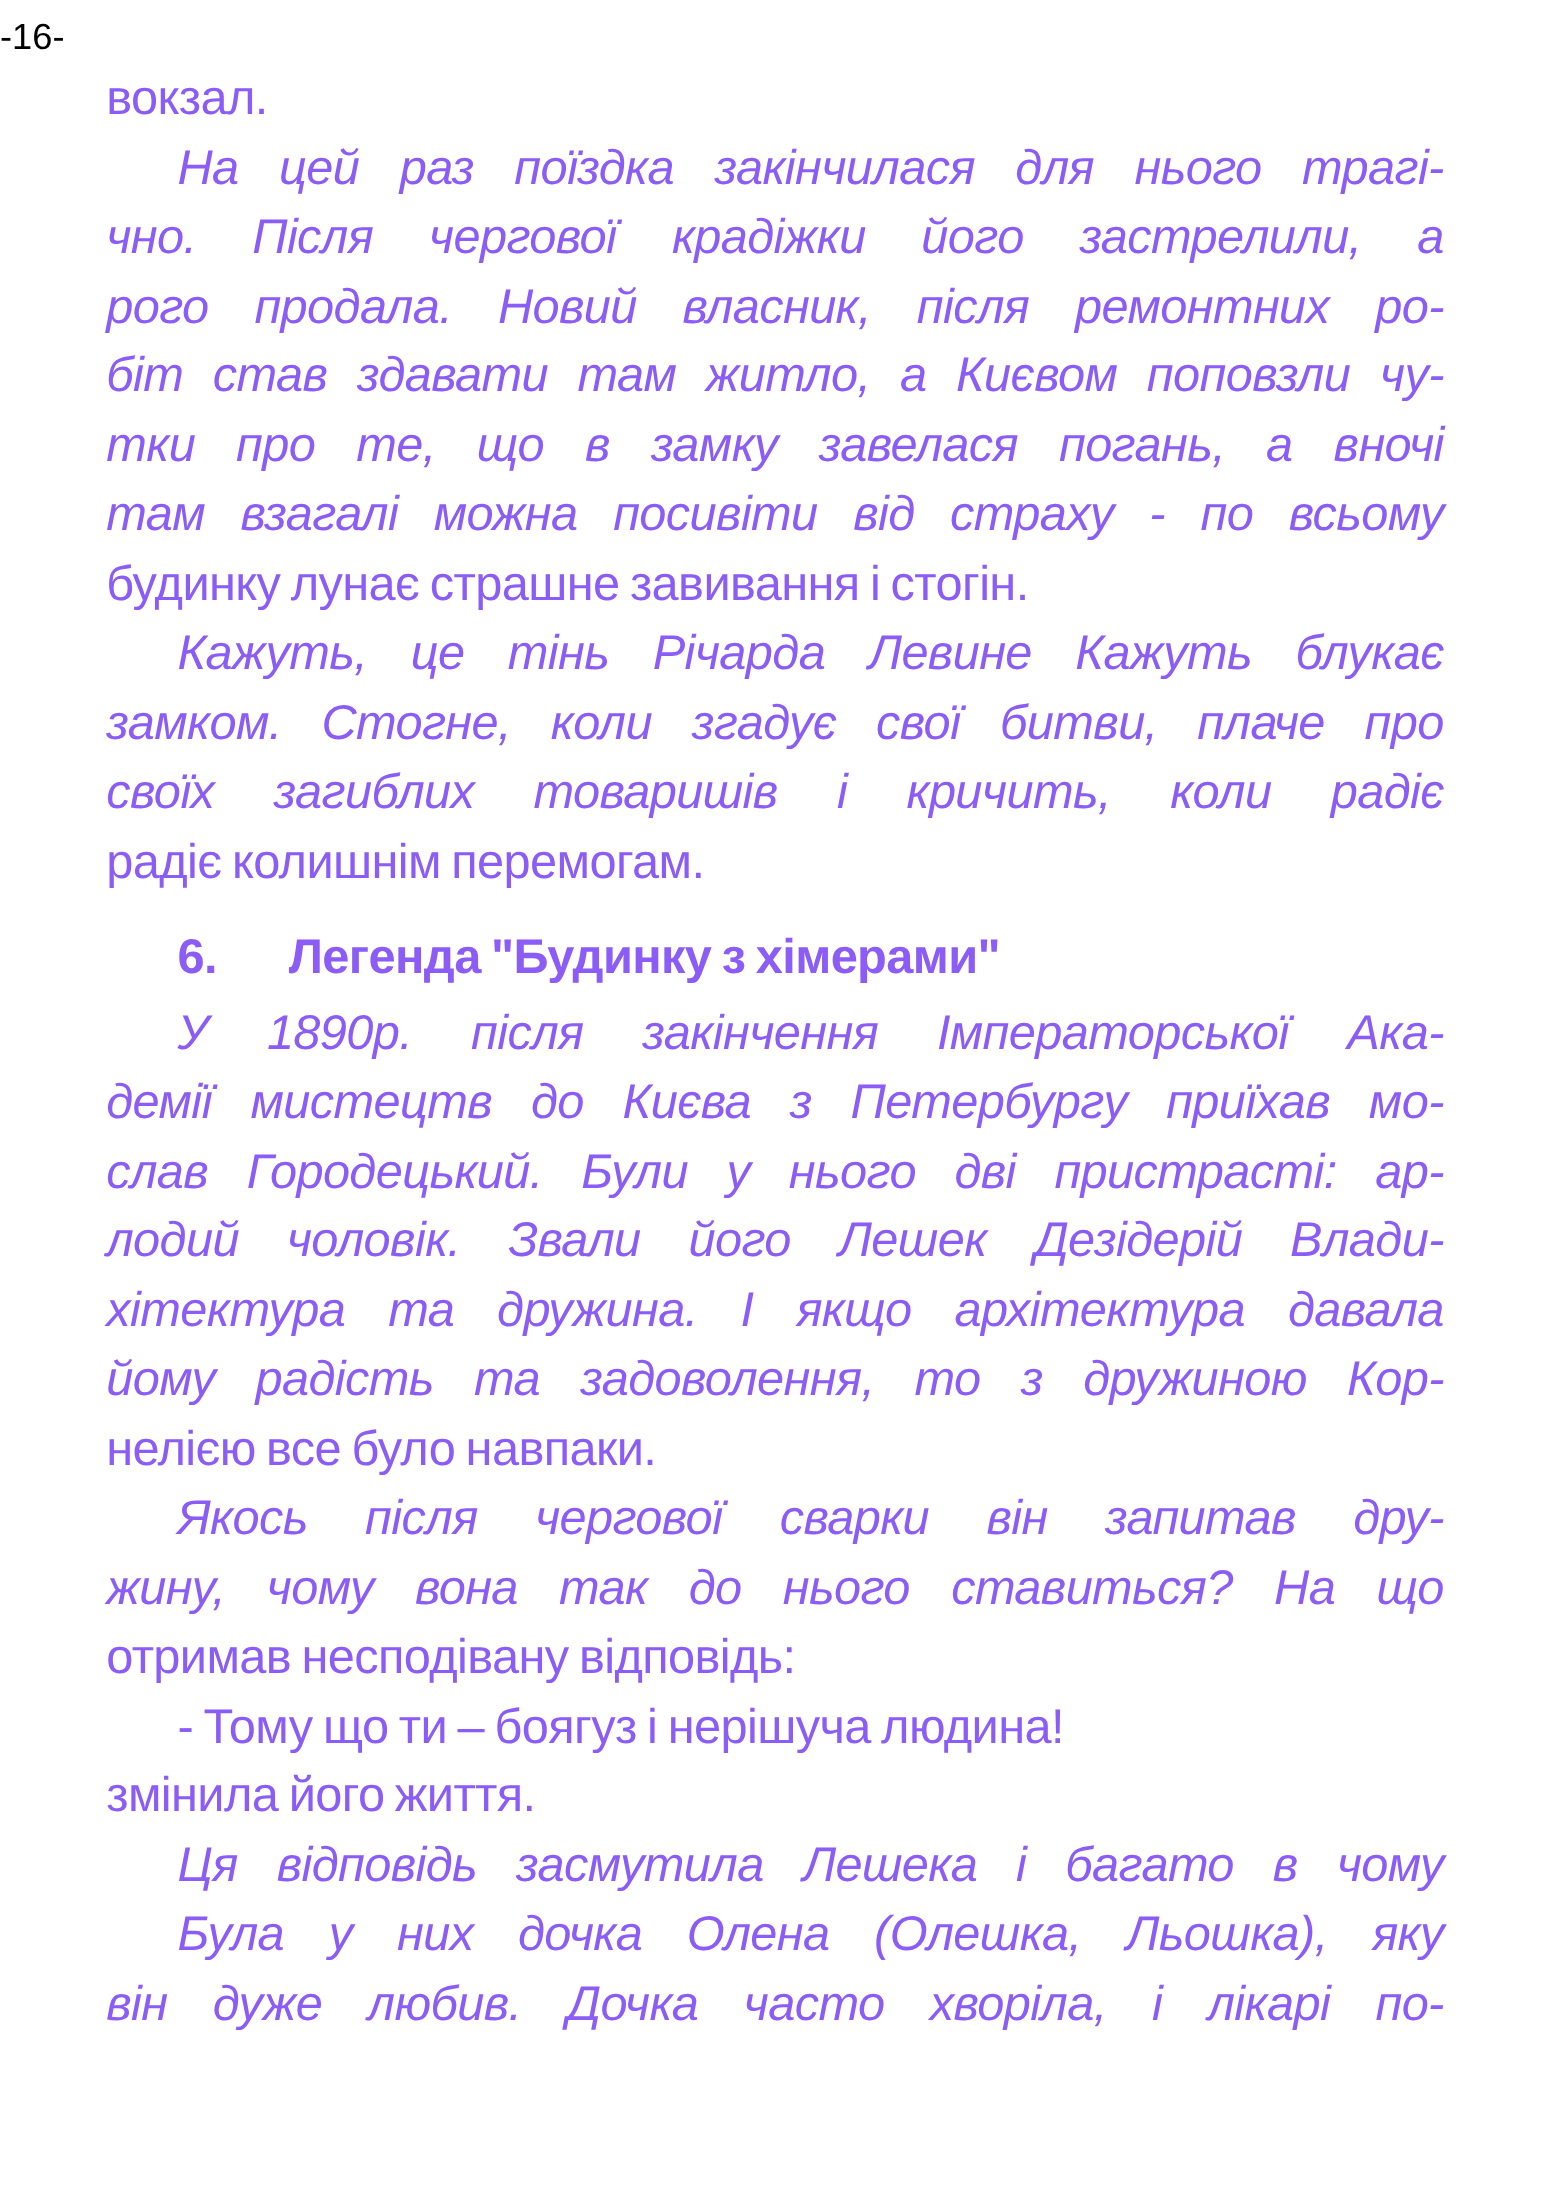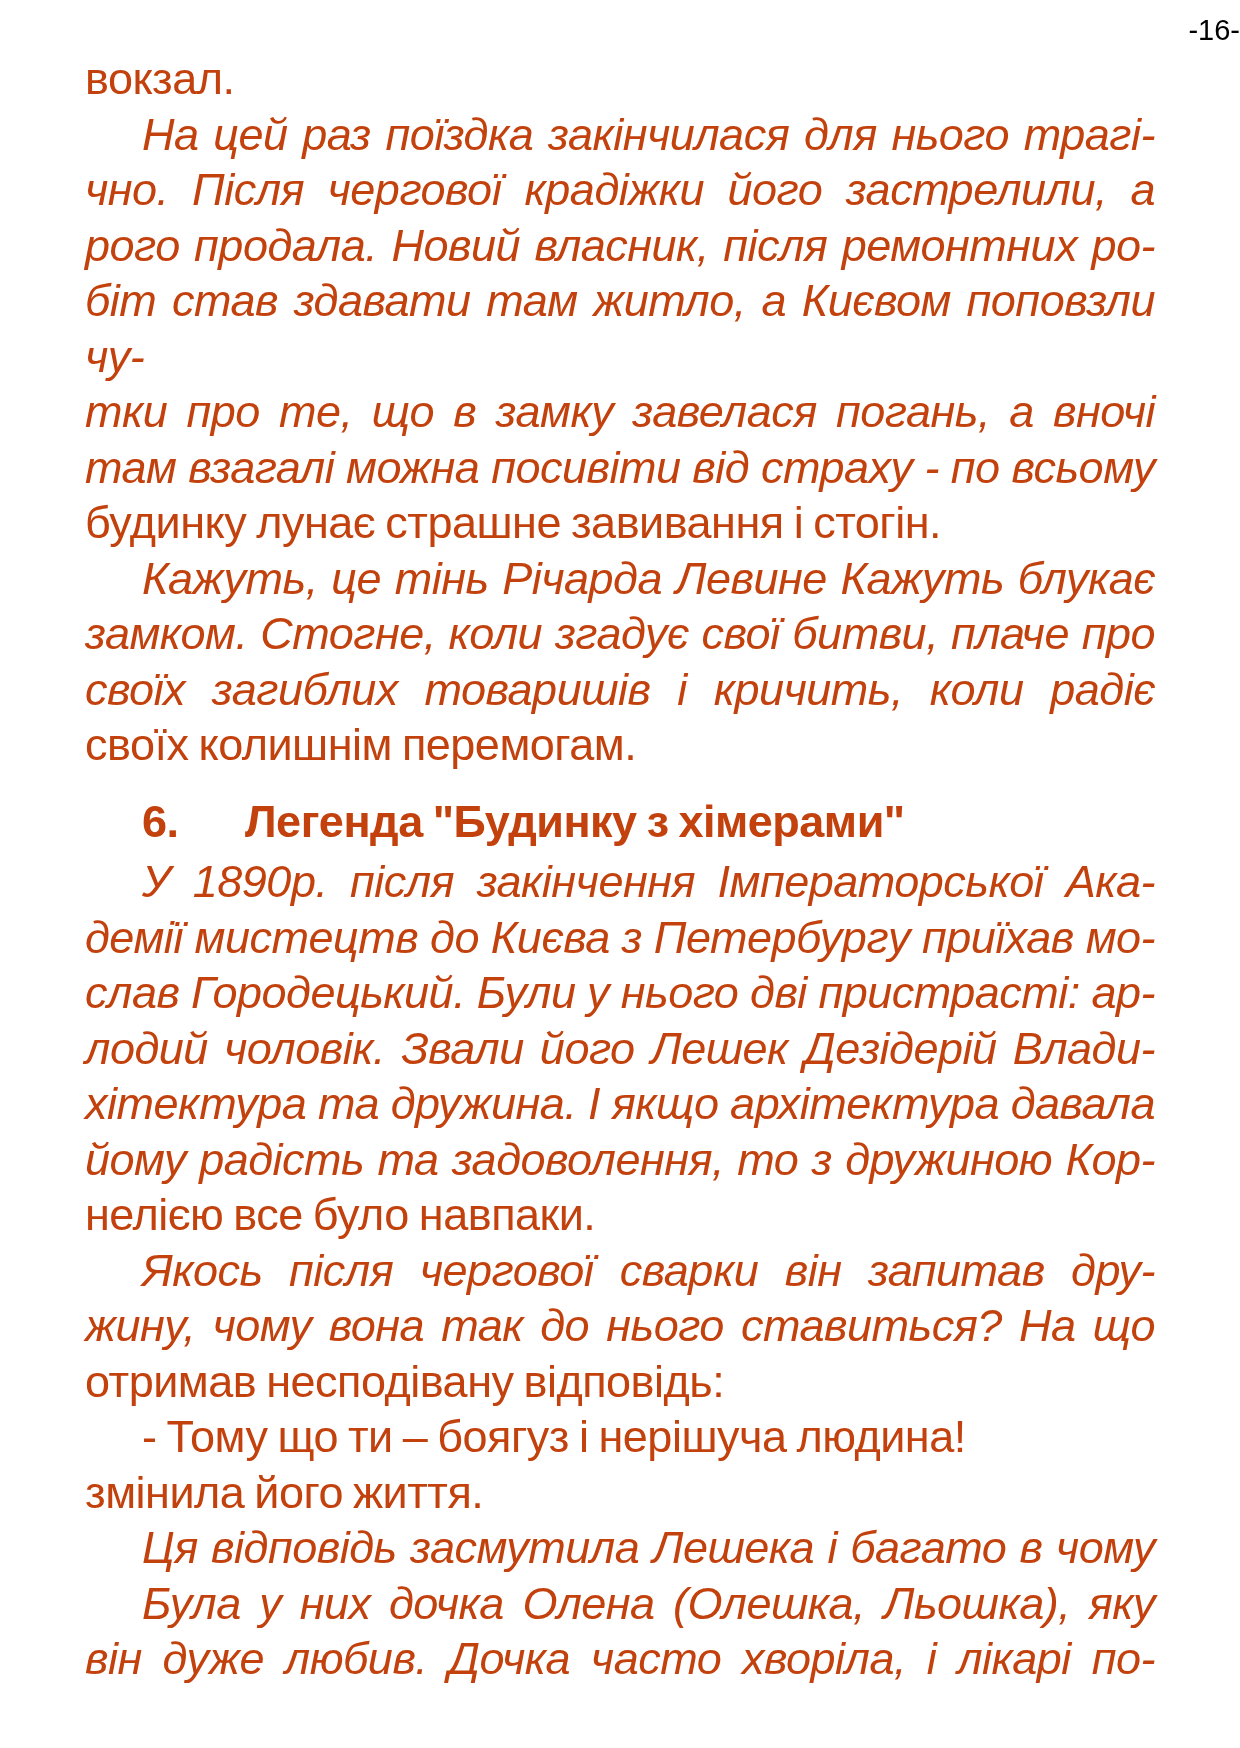--- a/index.html
+++ b/index.html
@@ -14,36 +14,36 @@
     background: #ffffff;
     color: #000000;
     font-family: "Liberation Sans", sans-serif;
     overflow: hidden;
   }
   .page-header {
     position: absolute;
     top: 14px;
     left: 0;
     width: 100%;
-    text-align: right;
+    text-align: left;
     font-size: 29px;
     color: #000000;
   }
   .page-body {
     position: absolute;
     left: 85px;
     top: 51px;
     width: 1070px;
   }
   .line {
-    font-size: 45px;
+    font-size: 39px;
     line-height: 55.5px;
     letter-spacing: -0.5px;
     word-spacing: -2px;
-    color: #c2410c;
+    color: #8b5cf6;
   }
   .line.just {
     text-align: justify;
     text-align-last: justify;
     font-style: italic;
   }
   .line.left {
     text-align: left;
     text-align-last: left;
   }
@@ -67,21 +67,21 @@
       <div class="line just indent">На цей раз поїздка закінчилася для нього трагі-</div>
       <div class="line just">чно. Після чергової крадіжки його застрелили, а</div>
       <div class="line just">рого продала. Новий власник, після ремонтних ро-</div>
       <div class="line just">біт став здавати там житло, а Києвом поповзли чу-</div>
       <div class="line just">тки про те, що в замку завелася погань, а вночі</div>
       <div class="line just">там взагалі можна посивіти від страху - по всьому</div>
       <div class="line left">будинку лунає страшне завивання і стогін.</div>
       <div class="line just indent">Кажуть, це тінь Річарда Левине Кажуть блукає</div>
       <div class="line just">замком. Стогне, коли згадує свої битви, плаче про</div>
       <div class="line just">своїх загиблих товаришів і кричить, коли радіє</div>
-      <div class="line left">своїх колишнім перемогам.</div>
+      <div class="line left">радіє колишнім перемогам.</div>
       <div class="line heading left indent">6.  Легенда "Будинку з хімерами"</div>
       <div class="line just indent">У 1890р. після закінчення Імператорської Ака-</div>
       <div class="line just">демії мистецтв до Києва з Петербургу приїхав мо-</div>
       <div class="line just">слав Городецький. Були у нього дві пристрасті: ар-</div>
       <div class="line just">лодий чоловік. Звали його Лешек Дезідерій Влади-</div>
       <div class="line just">хітектура та дружина. І якщо архітектура давала</div>
       <div class="line just">йому радість та задоволення, то з дружиною Кор-</div>
       <div class="line left">нелією все було навпаки.</div>
       <div class="line just indent">Якось після чергової сварки він запитав дру-</div>
       <div class="line just">жину, чому вона так до нього ставиться? На що</div>

